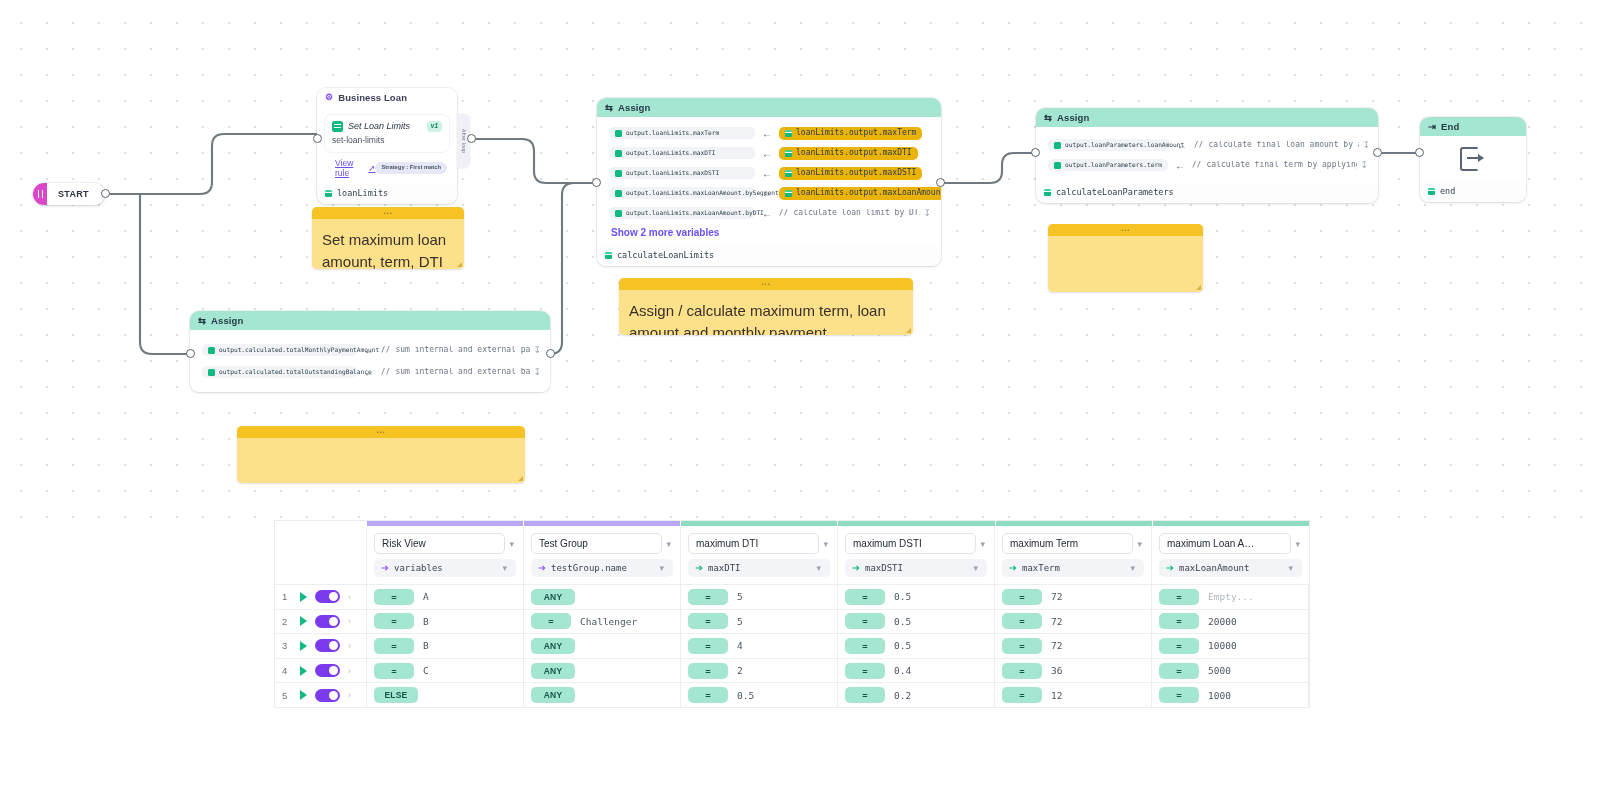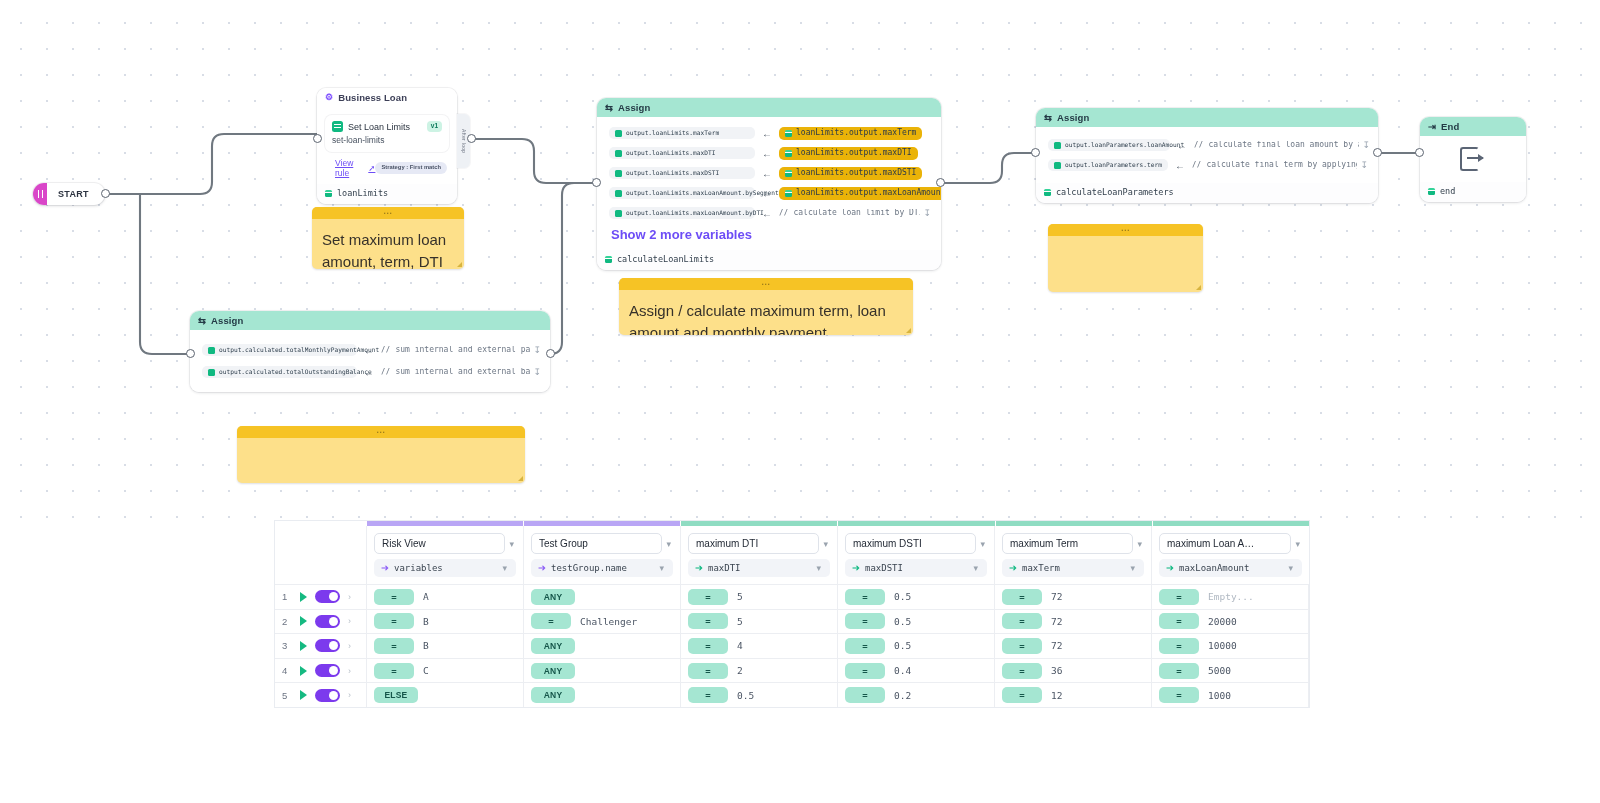--- a/index.html
+++ b/index.html
@@ -75,21 +75,21 @@
   .code {
     font-family: "DejaVu Sans Mono", monospace;
     font-size: 8px; color: #6c7684; white-space: nowrap;
     overflow: hidden; display: inline-block; line-height: 1;
   }
   .codewrap { position: relative; display: inline-flex; align-items: center; }
   .expand {
     color: #9aa4b0; font-size: 9px; margin-left: 3px;
   }
   .showmore {
-    color: #6d4df6; font-size: 13px; font-weight: 600;
+    color: #6d4df6; font-size: 10px; font-weight: 600;
     margin: 4px 0 0 2px; cursor: pointer;
   }
 
   
   .port {
     position: absolute; width: 9px; height: 9px; border-radius: 50%;
     background: #ffffff; border: 1.4px solid #5c6470; z-index: 6;
   }
 
   
@@ -113,21 +113,21 @@
     letter-spacing: .3px;
   }
 
   
   #brule { left: 317px; top: 88px; width: 140px; }
   #brule .hd-ico { color: #7c4dff; font-size: 9px; line-height: 1; }
   .rule-card {
     background: #fff; border-radius: 7px; padding: 6px 7px 7px 7px;
     box-shadow: 0 0 0 1px rgba(16,24,40,.05);
   }
-  .rule-top { display: flex; align-items: center; gap: 5px; }
+  .rule-top { display: flex; align-items: flex-start; gap: 5px; font-style: italic; }
   .rule-ico {
     width: 11px; height: 11px; border-radius: 2.5px; background: #10b981;
     position: relative; flex: 0 0 auto;
   }
   .rule-ico::before {
     content:""; position:absolute; left:2px; top:2.5px; width:7px; height:1.4px;
     background:#fff; box-shadow: 0 3px 0 #fff;
   }
   .rule-name { font-size: 9px; color: #2b3440; font-weight: 500; flex: 1; }
   .vchip {

